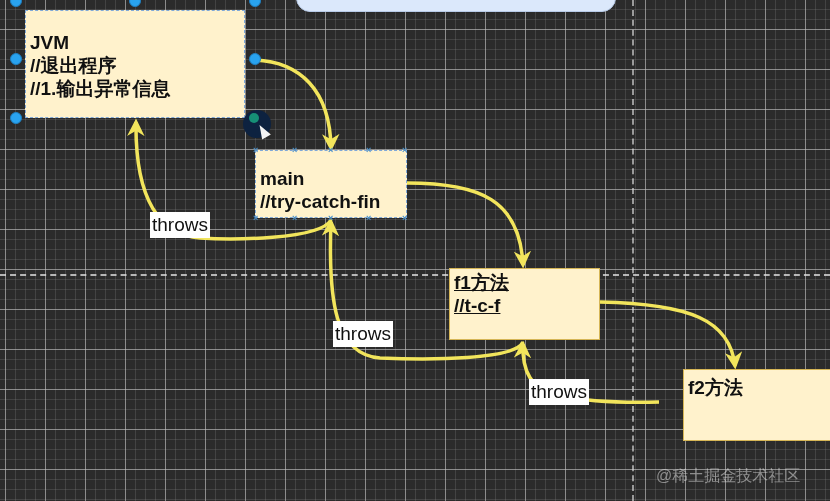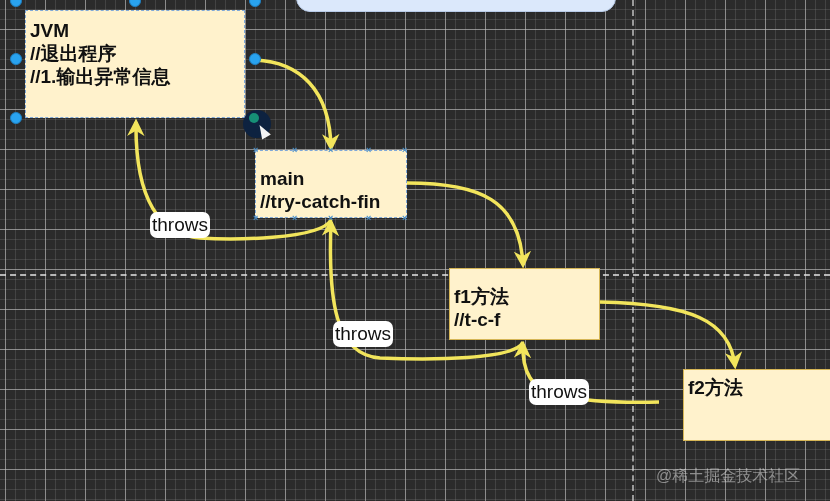--- a/index.html
+++ b/index.html
@@ -20,28 +20,27 @@
   .top-panel {
     position:absolute; left:296px; top:-20px; width:318px; height:30px;
     background:#dbe8fb; border-radius:0 0 14px 14px; border:1px solid #b8cbe8;
   }
   .node {
     position:absolute; background:#fff2cc; border:1.5px solid #d6b656; box-sizing:border-box;
     color:#111; font-weight:bold; font-size:19px; line-height:23px; padding:4px 4px;
     white-space:nowrap; overflow:hidden;
   }
   .node .line { display:block; }
-  #jvm { left:25px; top:10px; width:220px; height:108px; padding-top:8px; border:1px dashed #7fa8d8; }
+  #jvm { left:25px; top:10px; width:220px; height:108px; padding-top:20px; border:1px dashed #7fa8d8; }
   #main { left:255px; top:150px; width:152px; height:68px; padding-top:16px; border:1px dashed #7fa8d8; font-size:19px;}
-  #f1 { left:449px; top:268px; width:151px; height:72px; padding-top:16px; }
+  #f1 { left:449px; top:268px; width:151px; height:72px; padding-top:2px;text-decoration:underline; }
   #f2 { left:659px; top:369px; width:151px; height:72px; padding-top:6px;margin-left:24px; }
   .label {
     position:absolute; background:#fff; color:#111; font-size:19px; line-height:24px;
     padding:1px 2px;
-    border-radius:7px;
   }
   svg.edges { position:absolute; left:0; top:0; }
   .handle { position:absolute; width:10px; height:10px; border-radius:50%; background:#29a3ef; border:1px solid #1f7fc0; }
   .cursor-dot { position:absolute; left:243px; top:110px; width:28px; height:28px; border-radius:50%; background:#0d2240; }
   .cursor-dot .inner { position:absolute; left:6px; top:3px; width:10px; height:10px; border-radius:50%; background:#168f76; }
   .cursor-arrow { position:absolute; left:258px; top:124px; width:0; height:0;
     border-left:5px solid transparent; border-right:5px solid transparent; border-bottom:14px solid #f4f4f4;
     transform:rotate(-30deg); }
   .watermark { position:absolute; left:656px; top:466px; color:rgba(220,220,220,0.55); font-size:16px; }
   .xmark { position:absolute; color:#4a8fc8; font-size:9px; line-height:9px; font-weight:bold; }

